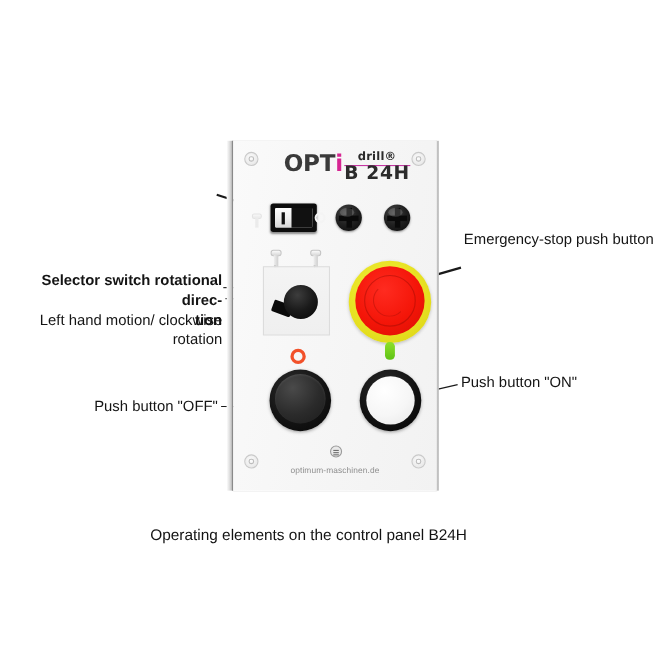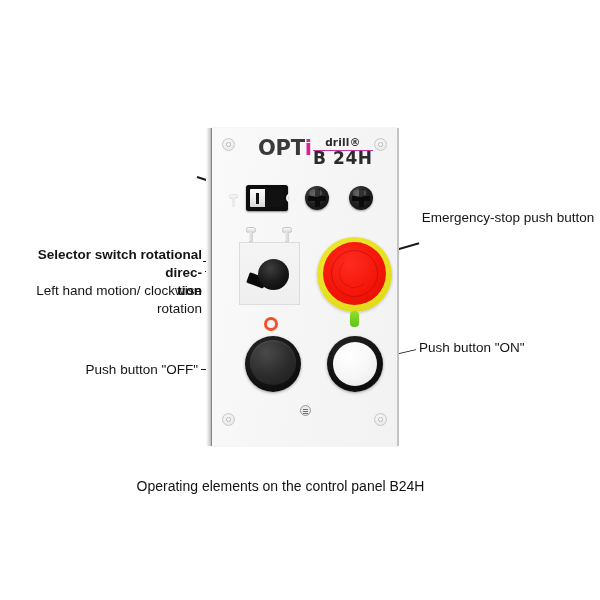--- a/index.html
+++ b/index.html
@@ -524,20 +524,21 @@
     <div id="off-marker"></div>
     <div id="off-btn-ring">
       <div id="off-btn-face"></div>
     </div>
 
     <div id="on-btn-ring">
       <div id="on-btn-face"></div>
     </div>
 
     <div id="ground-sym"></div>
+    <div id="panel-url">optimum-maschinen.de</div>
   </div>
 
 
   <div class="callout right-align" style="left:4px; top:246px; width:198px;font-weight:bold;">Selector switch rotational direc-
 tion</div>
 
   <div class="callout right-align" style="left:4px; top:282px; width:198px;">Left hand motion/ clockwise
 rotation</div>
 
   <div class="callout right-align" style="left:4px; top:361px; width:194px;">Push button "OFF"</div>

